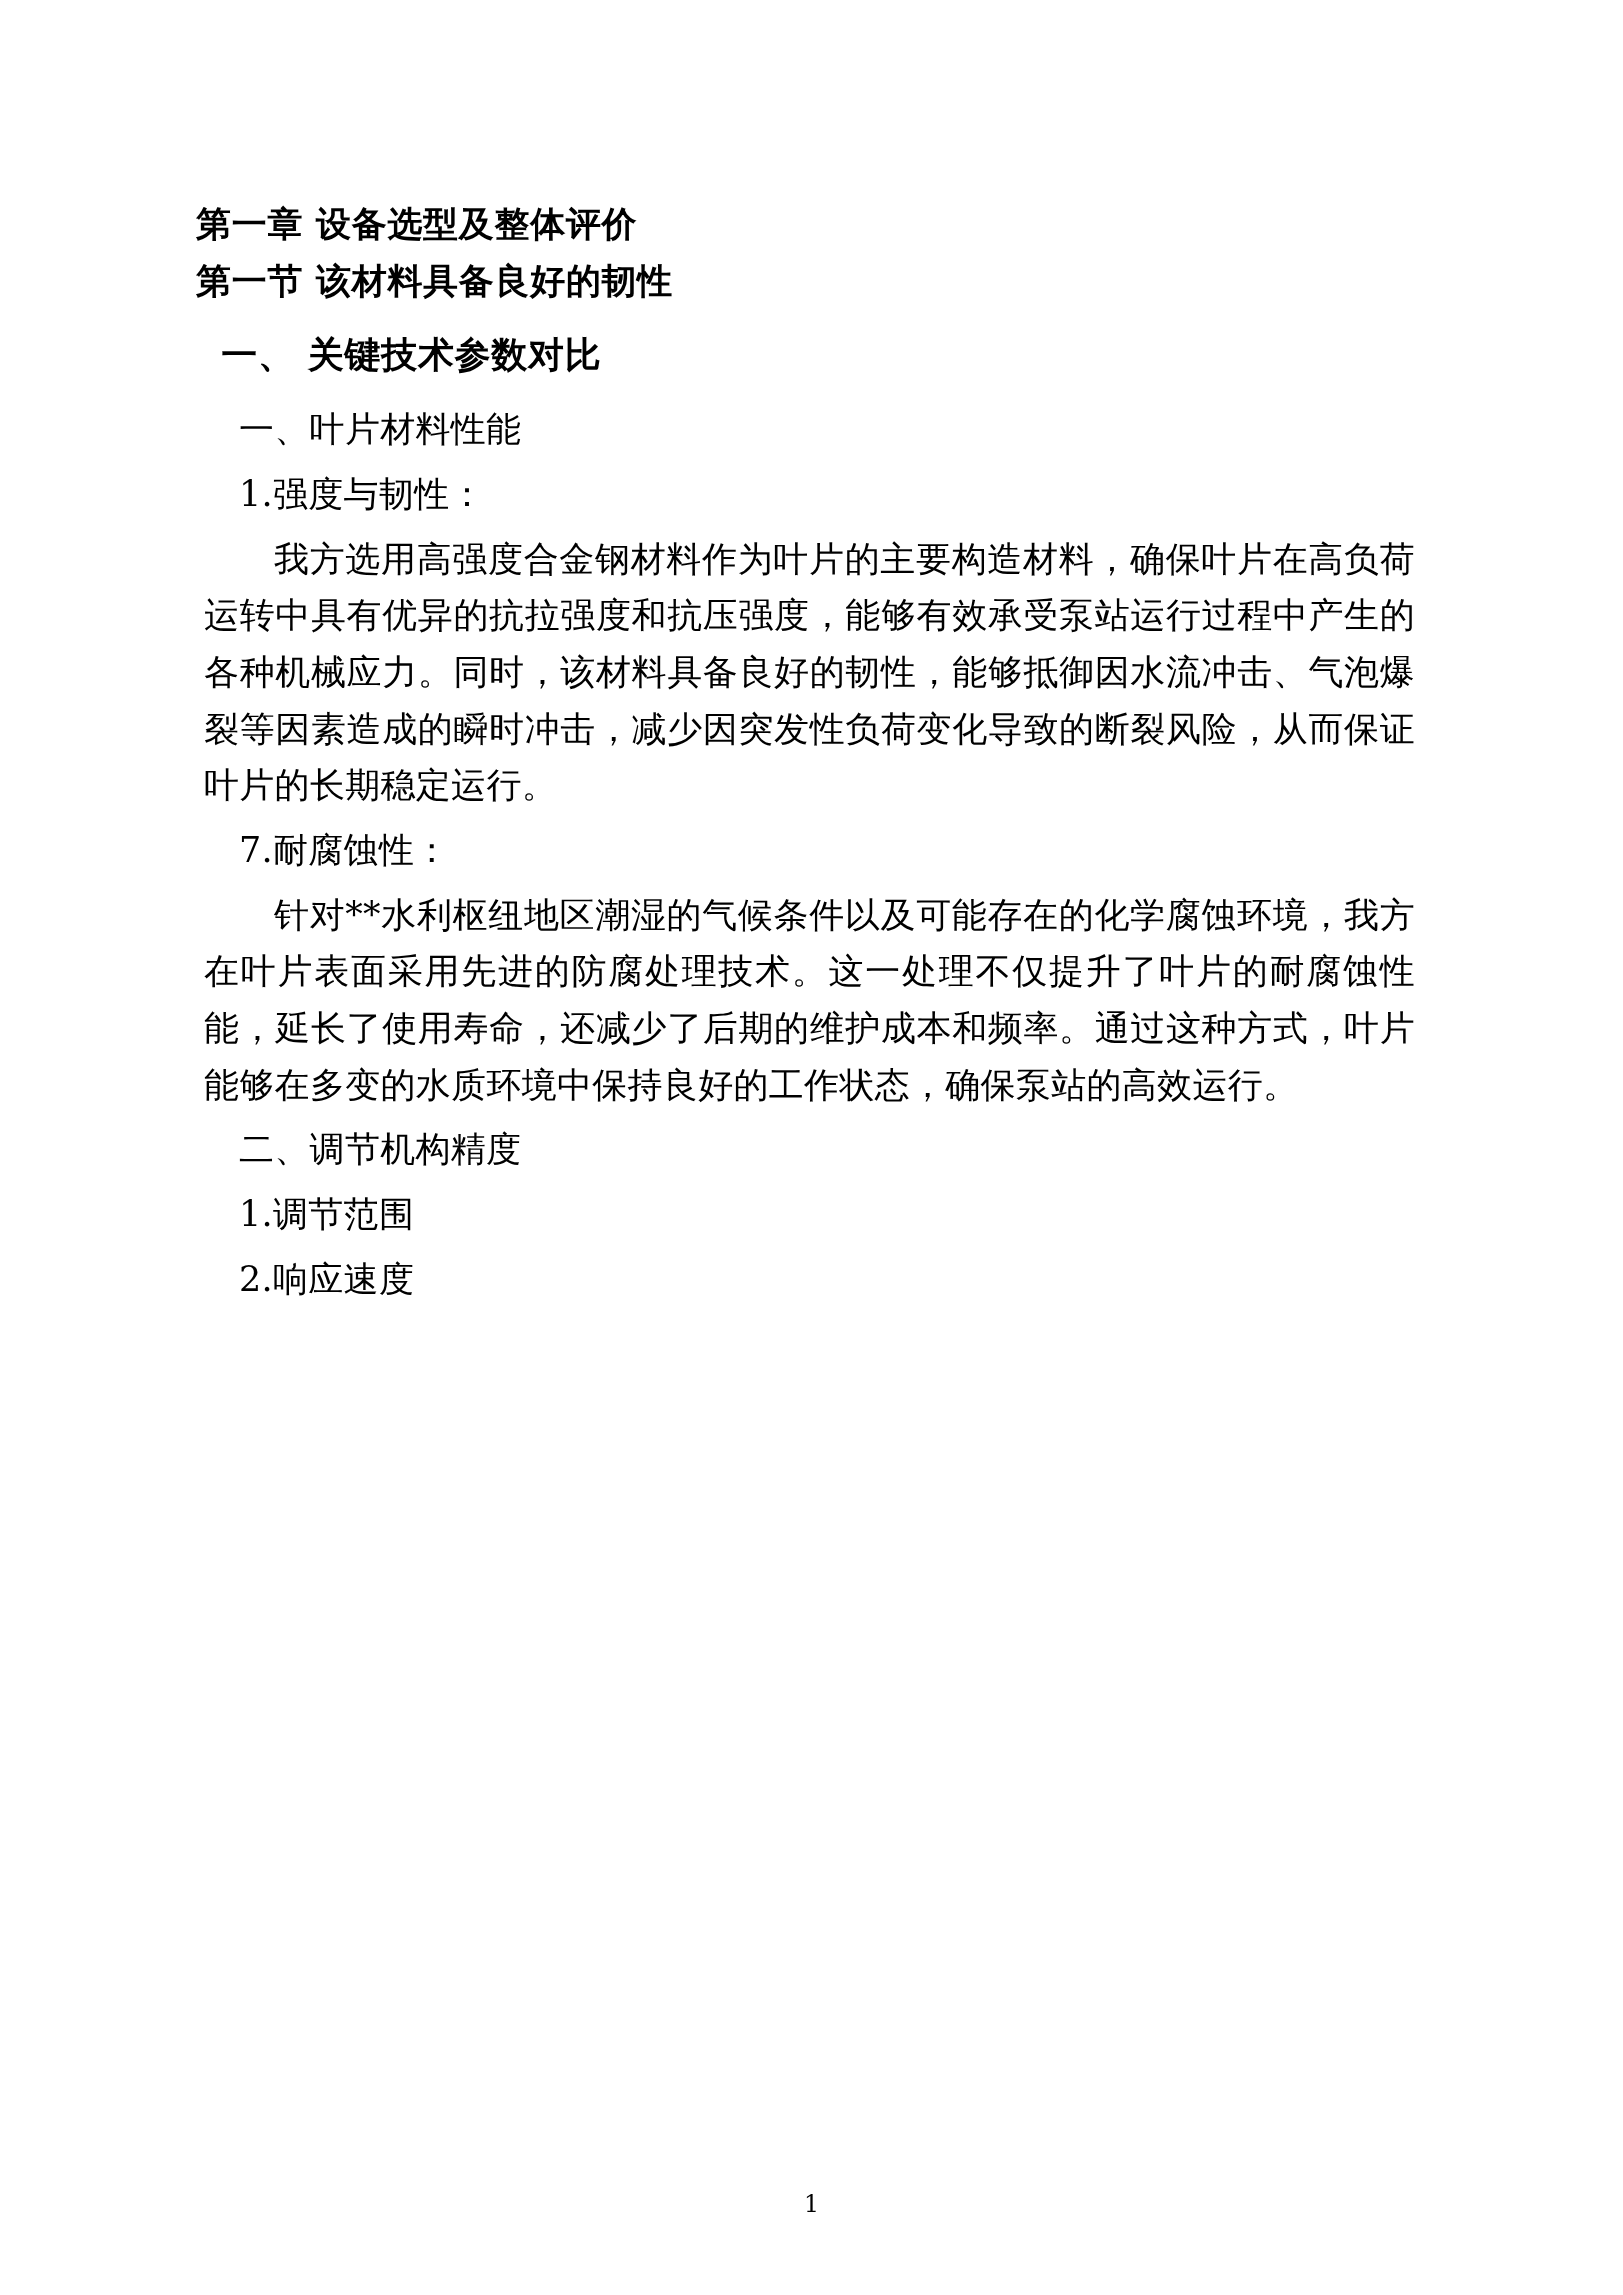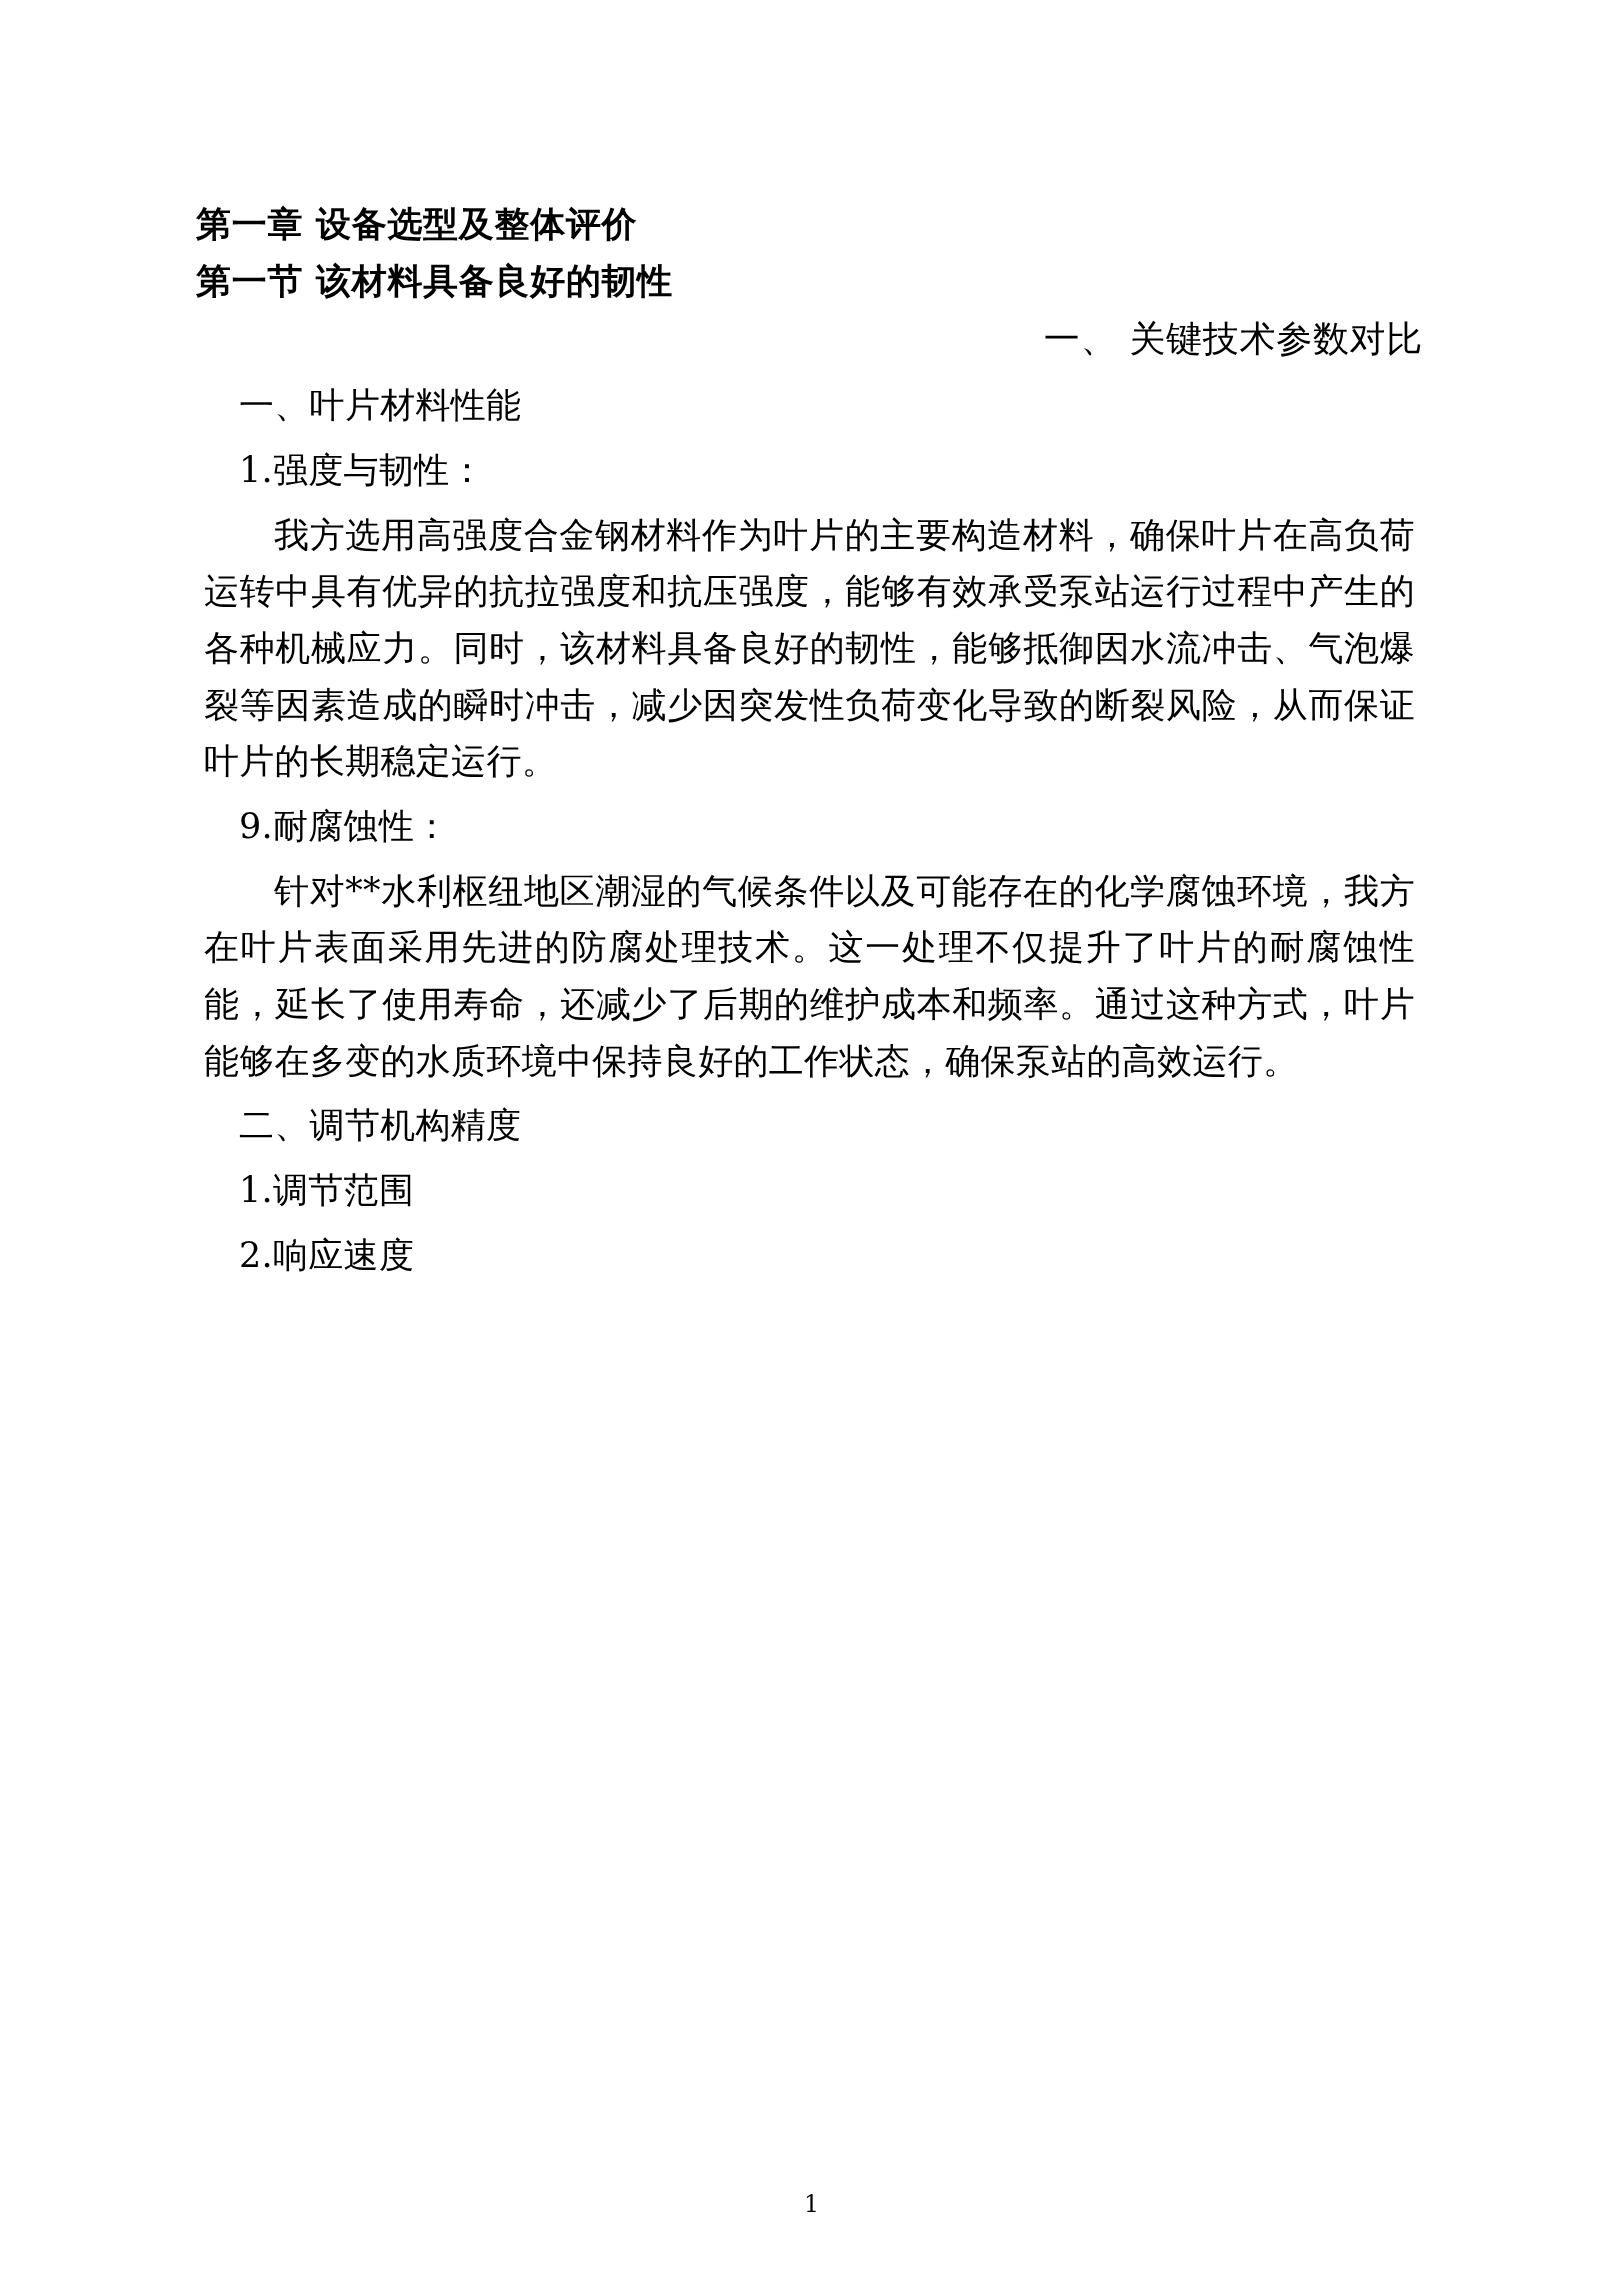--- a/index.html
+++ b/index.html
@@ -26,25 +26,25 @@
   }
   .heading {
     font-weight: bold;
     font-size: 35px;
     line-height: 1.62;
     margin: 0;
     text-align: left;
     letter-spacing: 0.7px;
   }
   .sub-heading {
-    font-weight: normal;
+    font-weight: bold;
     font-size: 36px;
     line-height: 1.66;
-    margin: 0;
-    text-align: right;
+    margin: 16px;
+    text-align: left;
     text-indent: 9.2px;
     letter-spacing: 0.7px;
   }
   .para-indent {
     margin: 8px;
     text-indent: 2em;
   }
   .list-line {
     margin: 8px;
     text-indent: 1em;
@@ -65,21 +65,21 @@
 
 <div class="page">
   <div class="doc-body">
     <p class="heading">第一章 设备选型及整体评价</p>
     <p class="heading">第一节 该材料具备良好的韧性</p>
     <p class="sub-heading">一、 关键技术参数对比</p>
 
     <p class="list-line">一、叶片材料性能</p>
     <p class="list-line">1.强度与韧性：</p>
     <p class="para-indent">我方选用高强度合金钢材料作为叶片的主要构造材料，确保叶片在高负荷运转中具有优异的抗拉强度和抗压强度，能够有效承受泵站运行过程中产生的各种机械应力。同时，该材料具备良好的韧性，能够抵御因水流冲击、气泡爆裂等因素造成的瞬时冲击，减少因突发性负荷变化导致的断裂风险，从而保证叶片的长期稳定运行。</p>
-    <p class="list-line">9.耐腐蚀性：</p>
+    <p class="list-line">7.耐腐蚀性：</p>
     <p class="para-indent">针对**水利枢纽地区潮湿的气候条件以及可能存在的化学腐蚀环境，我方在叶片表面采用先进的防腐处理技术。这一处理不仅提升了叶片的耐腐蚀性能，延长了使用寿命，还减少了后期的维护成本和频率。通过这种方式，叶片能够在多变的水质环境中保持良好的工作状态，确保泵站的高效运行。</p>
     <p class="list-line">二、调节机构精度</p>
     <p class="list-line">1.调节范围</p>
     <p class="list-line">2.响应速度</p>
   </div>
 
   <div class="page-number">1</div>
 </div>
 
 

